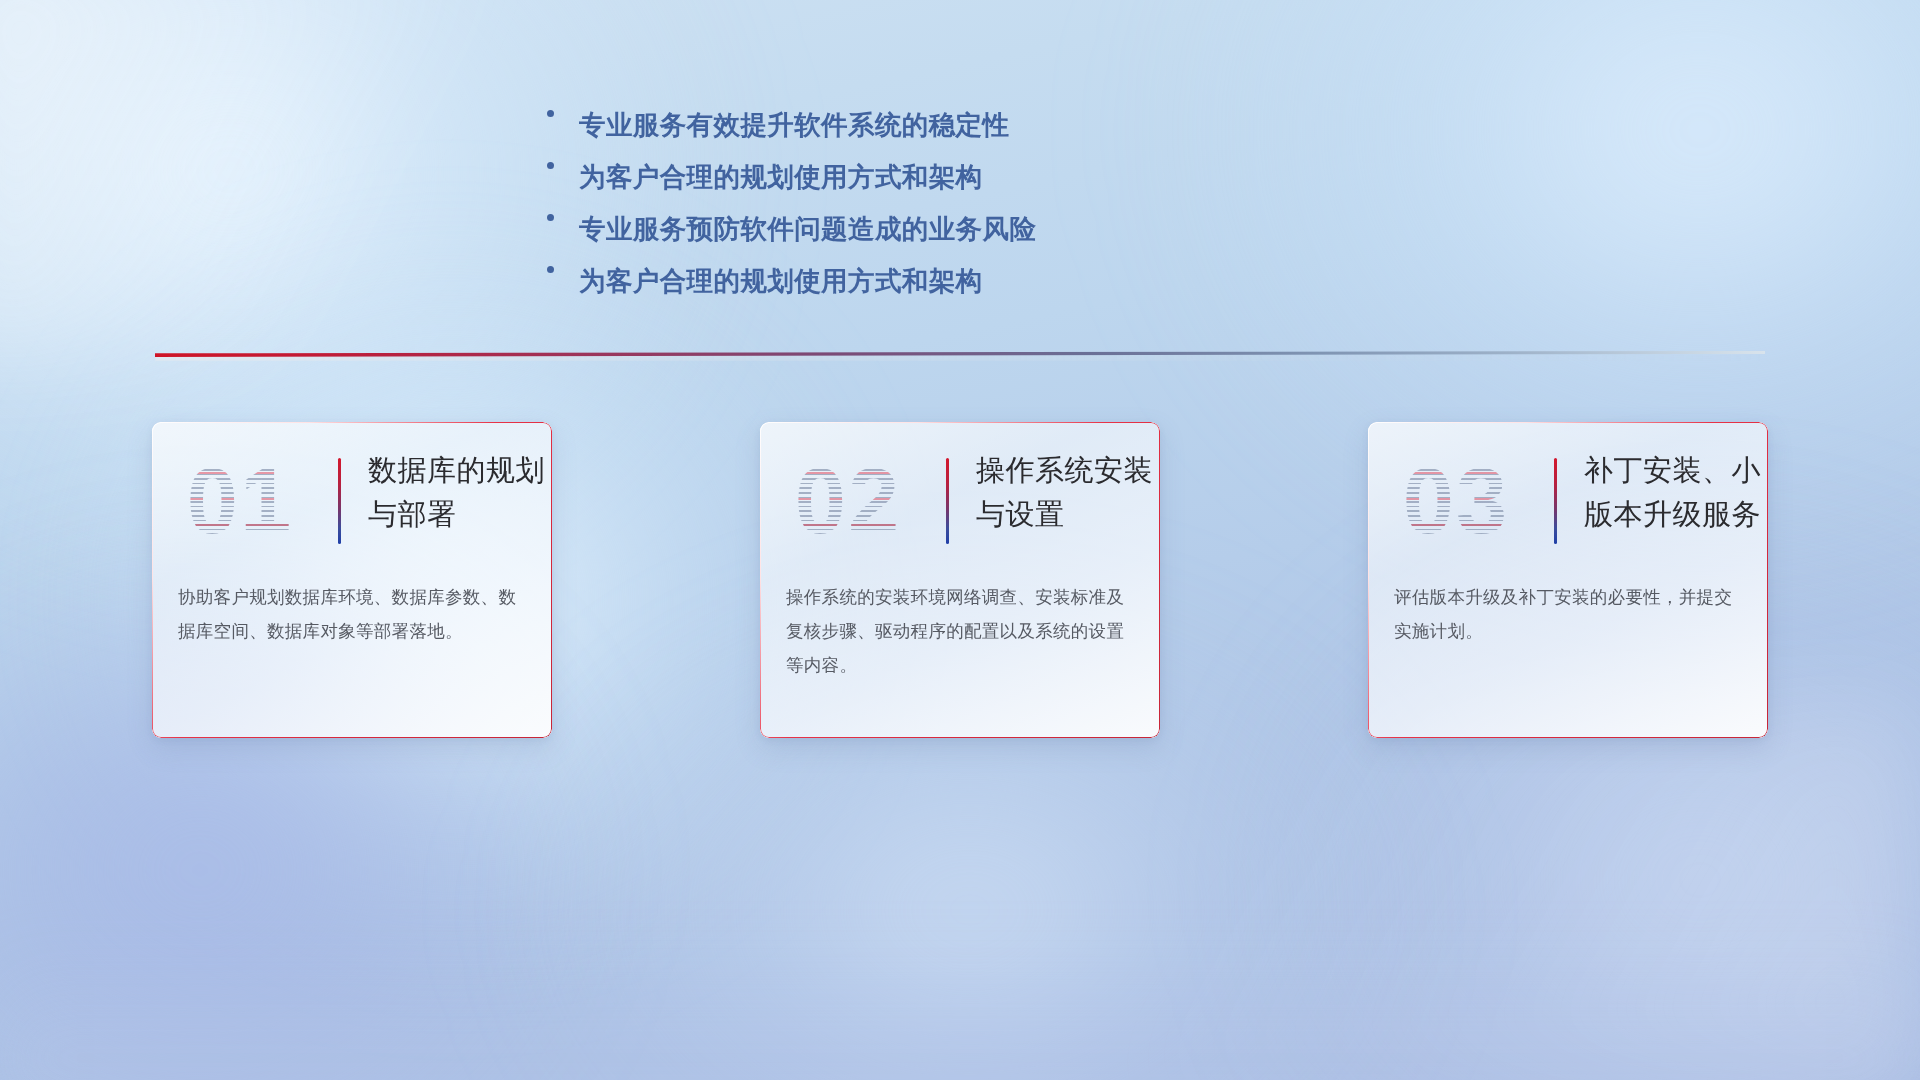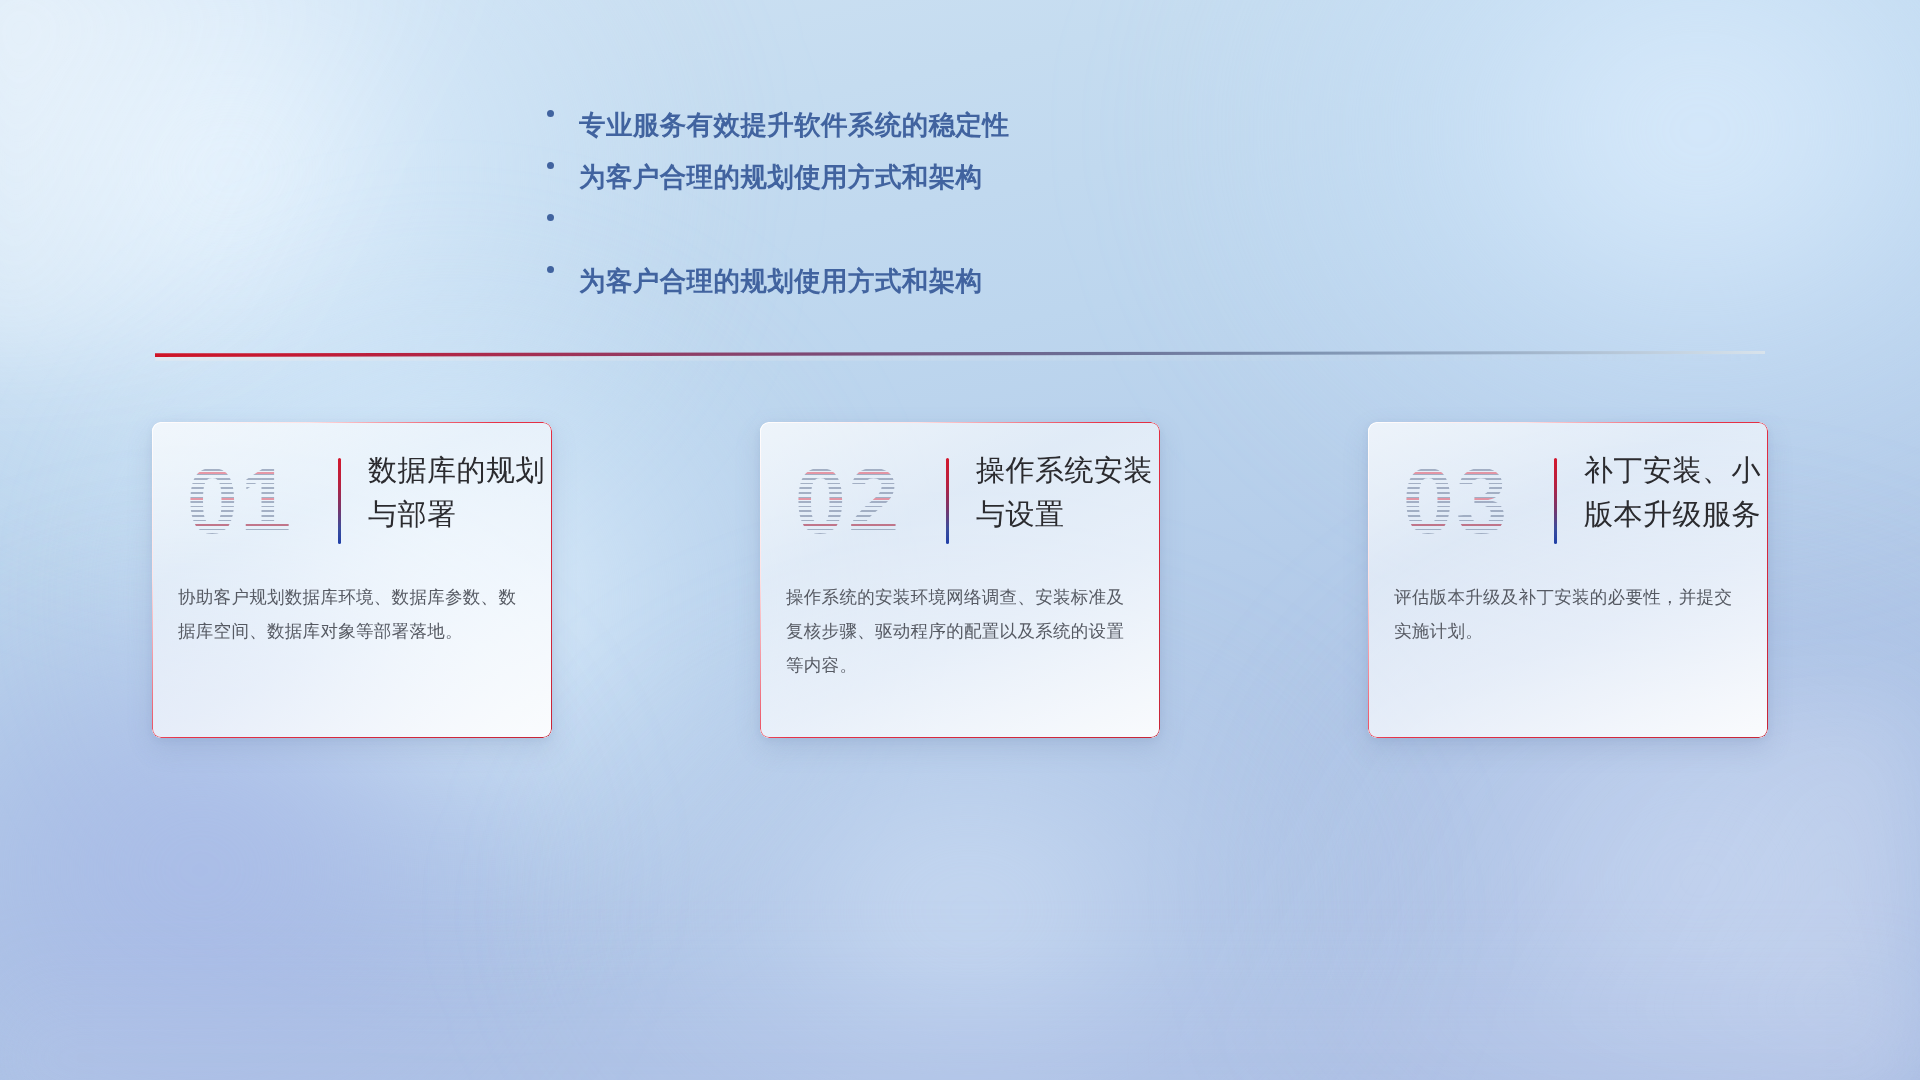--- a/index.html
+++ b/index.html
@@ -166,20 +166,21 @@
     <span class="bdot">
         <i></i>
       </span>
     <span class="btext">为客户合理的规划使用方式和架构</span>
   </div>
 
   <div class="bullet">
     <span class="bdot">
         <i></i>
       </span>
+    <span class="btext">专业服务预防软件问题造成的业务风险</span>
   </div>
 
   <div class="bullet">
     <span class="bdot">
         <i></i>
       </span>
     <span class="btext">为客户合理的规划使用方式和架构</span>
   </div>
 
 </div>

